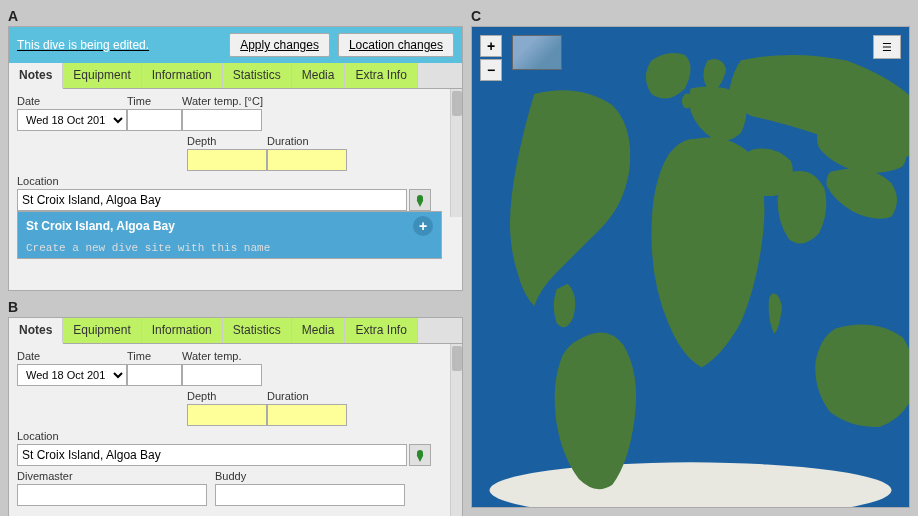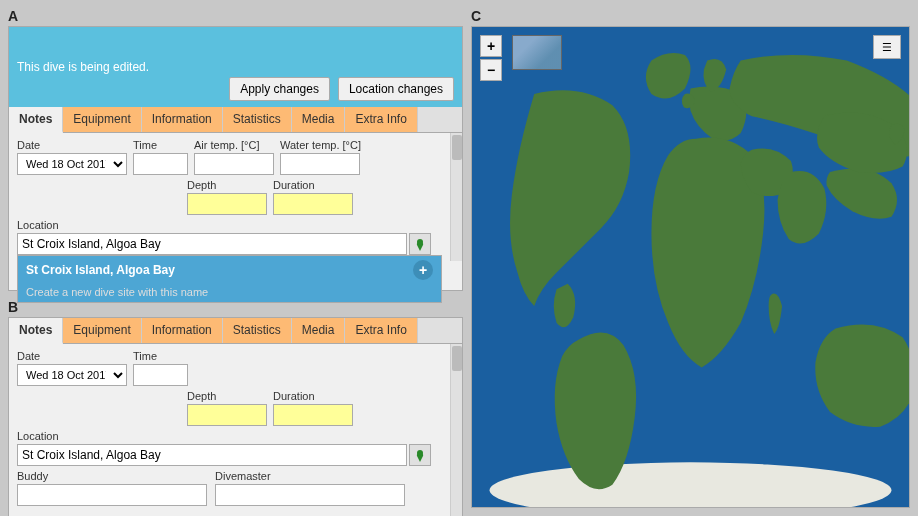--- a/index.html
+++ b/index.html
@@ -38,70 +38,69 @@
       border: 1px solid #aaa;
     }
 
     
     .edit-bar {
       background: #5bc0de;
       display: flex;
       align-items: center;
       padding: 6px 8px;
       gap: 8px;
+      text-decoration: underline;
     }
     .edit-bar-text {
       flex: 1;
       color: #fff;
       font-size: 12px;
     }
     .edit-bar button {
       padding: 4px 10px;
       font-size: 12px;
       border: 1px solid #aaa;
       background: #f0f0f0;
       cursor: pointer;
       border-radius: 2px;
-      margin-top: 44px;
     }
 
     
     .tabs {
       display: flex;
       background: #e0e0e0;
       border-bottom: 1px solid #aaa;
     }
     .tab {
       padding: 5px 10px;
       cursor: pointer;
       border-right: 1px solid #ccc;
       font-size: 12px;
       color: #333;
-      background: #fdba74;
+      background: #bef264;
     }
     .tab.active {
       background: #f0f0f0;
       border-bottom: 2px solid #f0f0f0;
       margin-bottom: -1px;
       font-weight: bold;
     }
 
     
     .form-area {
       padding: 6px 8px;
       display: flex;
       flex-direction: column;
       gap: 4px;
       position: relative;
     }
 
     .form-row {
       display: flex;
       align-items: flex-start;
-      gap: 6px;
     }
 
     .field-group {
       display: flex;
       flex-direction: column;
       gap: 2px;
     }
     .field-label {
       font-size: 11px;
       color: #333;
@@ -196,20 +195,21 @@
       font-size: 12px;
       font-weight: bold;
       display: flex;
       align-items: center;
       justify-content: space-between;
     }
     .autocomplete-create {
       padding: 2px 8px 4px;
       font-size: 11px;
       color: #ddd;
+      font-family: Liberation Mono, monospace;
     }
     .autocomplete-plus {
       width: 20px;
       height: 20px;
       background: #3d8eb8;
       border-radius: 50%;
       display: flex;
       align-items: center;
       justify-content: center;
       font-size: 14px;
@@ -378,24 +378,20 @@
           <div class="form-row">
             <div class="field-group">
               <span class="field-label">Date</span>
               <select class="date-select">
                 <option>Wed 18 Oct 2017</option>
               </select>
             </div>
             <div class="field-group">
               <span class="field-label">Time</span>
               <input type="text" class="time-input" style="">
-            </div>
-            <div class="field-group">
-              <span class="field-label">Air temp. [°C]</span>
-              <input type="text" class="air-temp-input" style="">
             </div>
             <div class="field-group">
               <span class="field-label">Water temp. [°C]</span>
               <input type="text" class="water-temp-input" style="">
             </div>
           </div>
 
           <div class="form-row" style="padding-left: 170px;">
             <div class="field-group">
               <span class="field-label">Depth</span>
@@ -456,20 +452,24 @@
             <div class="field-group">
               <span class="field-label">Date</span>
               <select class="date-select">
                 <option>Wed 18 Oct 2017</option>
               </select>
             </div>
             <div class="field-group">
               <span class="field-label">Time</span>
               <input type="text" class="time-input" style="">
             </div>
+            <div class="field-group">
+              <span class="field-label">Water temp.</span>
+              <input type="text" class="water-temp-input" style="">
+            </div>
           </div>
 
           <div class="form-row" style="padding-left: 170px;">
             <div class="field-group">
               <span class="field-label">Depth</span>
               <input type="text" class="depth-input yellow-bg" style="">
             </div>
             <div class="field-group">
               <span class="field-label">Duration</span>
               <input type="text" class="duration-input yellow-bg" style="">
@@ -484,26 +484,26 @@
                 <svg width="14" height="14" viewBox="0 0 14 14">
                   <circle cx="7" cy="5" r="3" fill="#2a8a2a"></circle>
                   <path d="M7 14 L4 8 Q3 6 7 4 Q11 6 10 8 Z" fill="#2a8a2a"></path>
                 </svg>
               </div>
             </div>
           </div>
 
           <div class="form-row divemaster-row">
             <div class="field-group">
+              <span class="field-label">Divemaster</span>
+              <input type="text" class="divemaster-input" style="">
+            </div>
+            <div class="field-group">
               <span class="field-label">Buddy</span>
               <input type="text" class="buddy-input" style="">
-            </div>
-            <div class="field-group">
-              <span class="field-label">Divemaster</span>
-              <input type="text" class="divemaster-input" style="">
             </div>
           </div>
 
           <div class="notes-section">
             <span class="field-label">Notes</span>
           </div>
         </div>
 
         <div class="scroll-bar-right">
           <div class="scroll-bar-right-thumb"></div>

